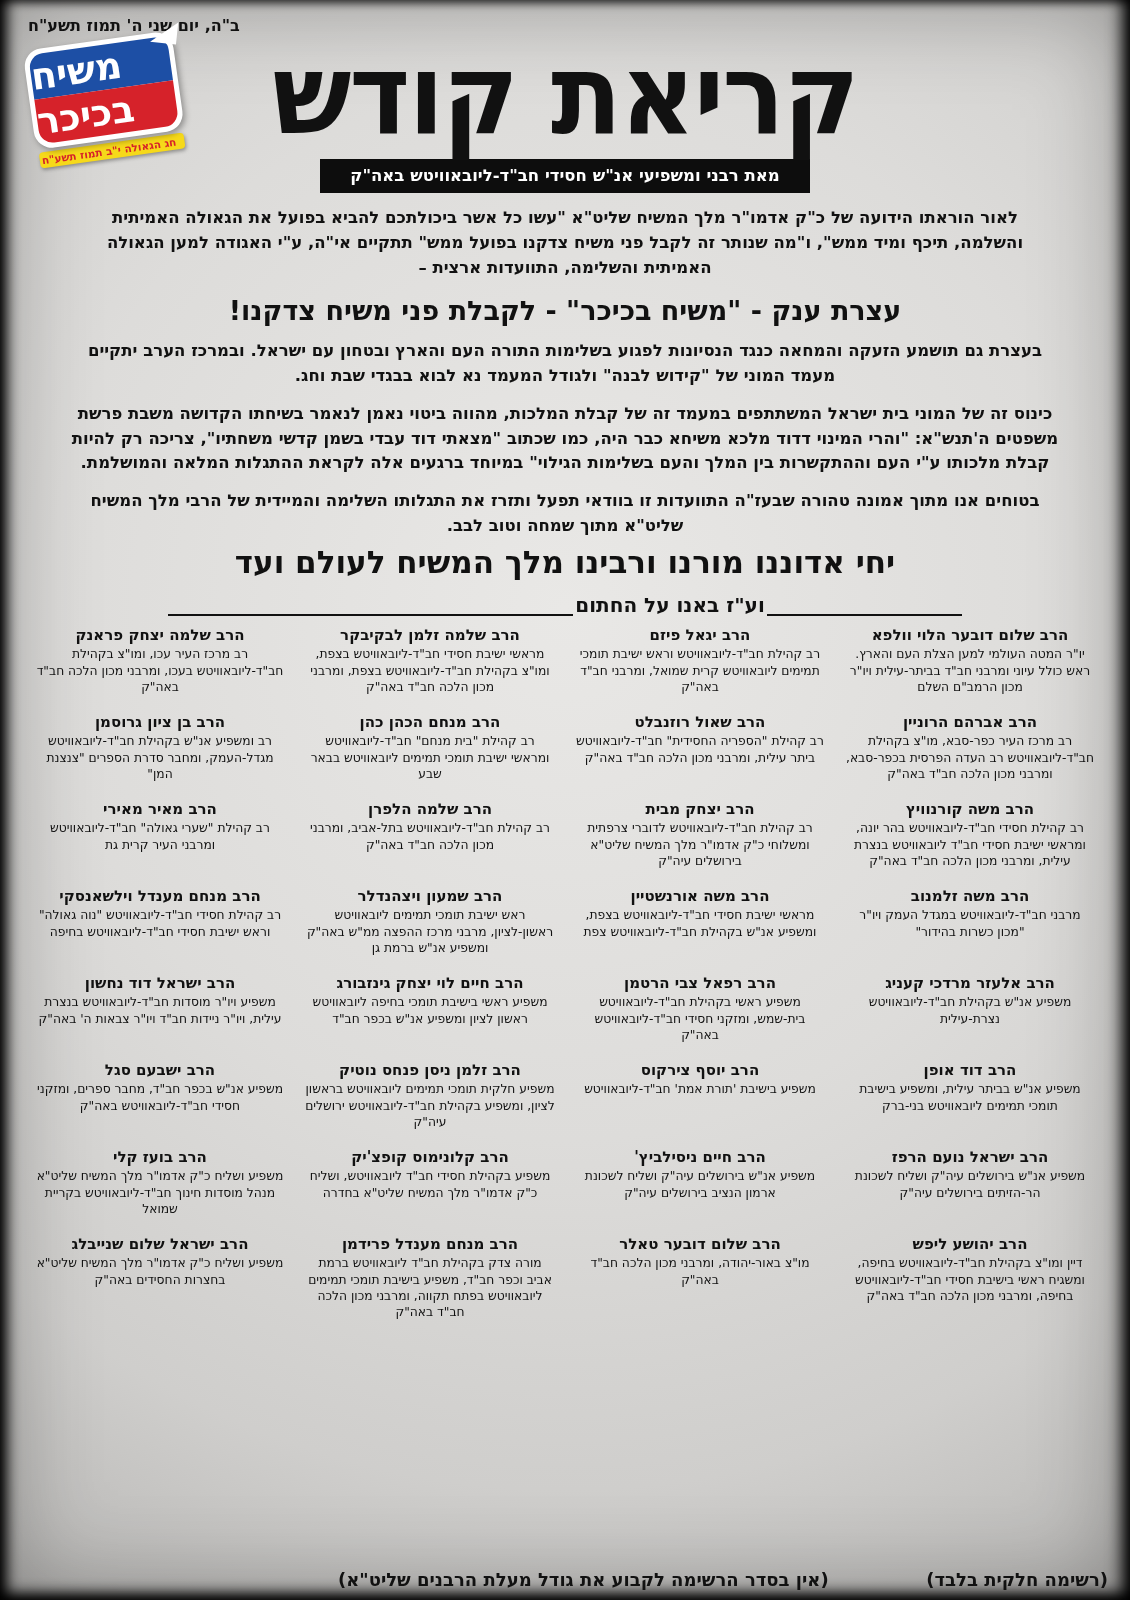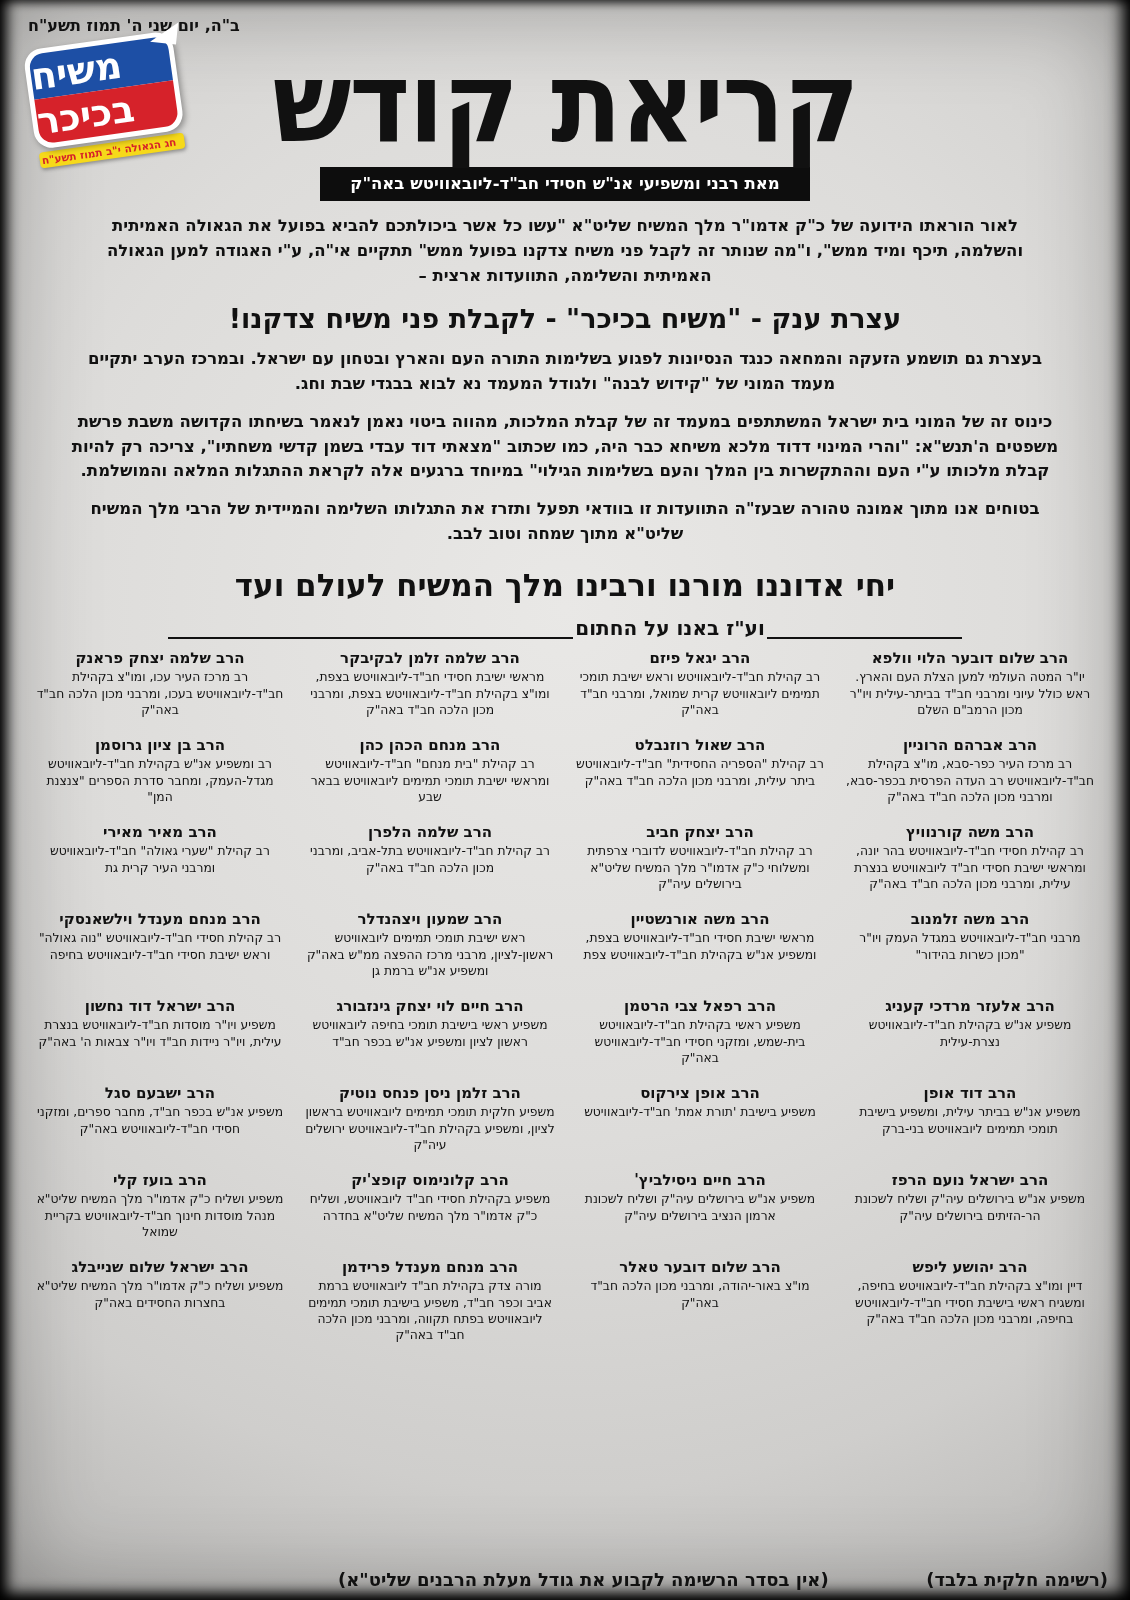--- a/index.html
+++ b/index.html
@@ -9,42 +9,42 @@
     color:#111;
     background:radial-gradient(ellipse 130% 95% at 50% 38%,
       #e9e8e6 0%, #dddcda 35%, #cfcecc 58%, #b3b2b0 78%, #8a8987 92%, #6b6a68 100%);
     box-shadow:
       inset 14px 0 14px -7px #000,
       inset -16px 0 16px -8px #000,
       inset 0 -14px 14px -7px #000,
       inset 0 8px 10px -5px rgba(0,0,0,.65),
       inset 0 0 90px 10px rgba(0,0,0,.28);
   }
-  .content{position:relative;direction:rtl;text-align:center;padding-top:22px;}
+  .content{position:relative;direction:rtl;text-align:center;padding-top:14px;}
   .date-line{position:absolute;top:16px;left:28px;direction:rtl;font-size:16px;font-weight:700;}
   
   .logo{position:absolute;top:40px;right:1000px;left:auto;width:150px;transform:rotate(-8deg);z-index:3;}
   .badge{background:#fff;border-radius:18px;padding:5px;box-shadow:2px 3px 6px rgba(0,0,0,.35);position:relative;}
   .badge:before{content:"";position:absolute;top:-10px;right:-6px;width:0;height:0;
     border-left:26px solid transparent;border-bottom:22px solid #fff;transform:rotate(14deg);}
   .badge-top{background:var(--logo_blue,#1d4fa5);border-radius:14px 14px 0 0;color:#fff;
     font-size:37px;font-weight:700;line-height:1.22;}
   .badge-bottom{background:var(--logo_red,#d6222a);border-radius:0 0 14px 14px;color:#fff;
     font-size:37px;font-weight:700;line-height:1.22;}
   .badge-strip{background:var(--logo_yellow,#f6d91a);color:var(--logo_red,#d6222a);
     font-size:10.5px;font-weight:700;border-radius:4px;margin:3px 2px 0;padding:2px 2px;
     box-shadow:1px 2px 4px rgba(0,0,0,.35);white-space:nowrap;}
   .main-title{font-size:104px;line-height:1.05;font-weight:700;margin-top:26px;
     letter-spacing:-2px;transform:scaleY(1.08);}
   .subtitle-bar{display:inline-block;background:#0d0d0d;color:#fff;font-size:16.5px;font-weight:700;
     padding:7px 30px 8px;margin-top:10px;}
   .para{width:965px;margin:13px auto 0;font-size:16.5px;font-weight:700;line-height:1.5;}
   .para.wide{width:1000px;}
   .headline{font-size:27px;font-weight:700;margin-top:15px;}
-  .yechi{font-size:31px;font-weight:700;margin-top:20px;}
+  .yechi{font-size:31px;font-weight:700;margin-top:5px;}
   .signoff-row{display:flex;direction:ltr;justify-content:center;align-items:flex-end;margin-top:14px;}
   .signoff-line{border-bottom:2.5px solid #111;height:1px;}
   .signoff-line.long{width:405px;}
   .signoff-line.short{width:195px;}
   .signoff-text{font-size:20px;font-weight:700;line-height:1.1;padding:0 2px;}
   
   .sig-area{direction:rtl;width:1064px;height:696px;margin:10px auto 0;
     display:grid;grid-template-columns:repeat(4,1fr);column-gap:16px;}
   .sig-col{display:grid;grid-template-rows:repeat(8,1fr);align-items:start;}
   .sig{padding:0 2px;}
@@ -126,33 +126,33 @@
       <div class="sig-col">
         <div class="sig">
             <div class="sig-name">הרב יגאל פיזם</div>
             <div class="sig-desc">רב קהילת חב"ד-ליובאוויטש וראש ישיבת תומכי תמימים ליובאוויטש קרית שמואל, ומרבני חב"ד באה"ק</div>
           </div>
         <div class="sig">
             <div class="sig-name">הרב שאול רוזנבלט</div>
             <div class="sig-desc">רב קהילת "הספריה החסידית" חב"ד-ליובאוויטש ביתר עילית, ומרבני מכון הלכה חב"ד באה"ק</div>
           </div>
         <div class="sig">
-            <div class="sig-name">הרב יצחק חביב</div>
+            <div class="sig-name">הרב יצחק מבית</div>
             <div class="sig-desc">רב קהילת חב"ד-ליובאוויטש לדוברי צרפתית ומשלוחי כ"ק אדמו"ר מלך המשיח שליט"א בירושלים עיה"ק</div>
           </div>
         <div class="sig">
             <div class="sig-name">הרב משה אורנשטיין</div>
             <div class="sig-desc">מראשי ישיבת חסידי חב"ד-ליובאוויטש בצפת, ומשפיע אנ"ש בקהילת חב"ד-ליובאוויטש צפת</div>
           </div>
         <div class="sig">
             <div class="sig-name">הרב רפאל צבי הרטמן</div>
             <div class="sig-desc">משפיע ראשי בקהילת חב"ד-ליובאוויטש בית-שמש, ומזקני חסידי חב"ד-ליובאוויטש באה"ק</div>
           </div>
         <div class="sig">
-            <div class="sig-name">הרב אופן צירקוס</div>
+            <div class="sig-name">הרב יוסף צירקוס</div>
             <div class="sig-desc">משפיע בישיבת 'תורת אמת' חב"ד-ליובאוויטש</div>
           </div>
         <div class="sig">
             <div class="sig-name">הרב חיים ניסילביץ'</div>
             <div class="sig-desc">משפיע אנ"ש בירושלים עיה"ק ושליח לשכונת ארמון הנציב בירושלים עיה"ק</div>
           </div>
         <div class="sig">
             <div class="sig-name">הרב שלום דובער טאלר</div>
             <div class="sig-desc">מו"צ באור-יהודה, ומרבני מכון הלכה חב"ד באה"ק</div>
           </div>

